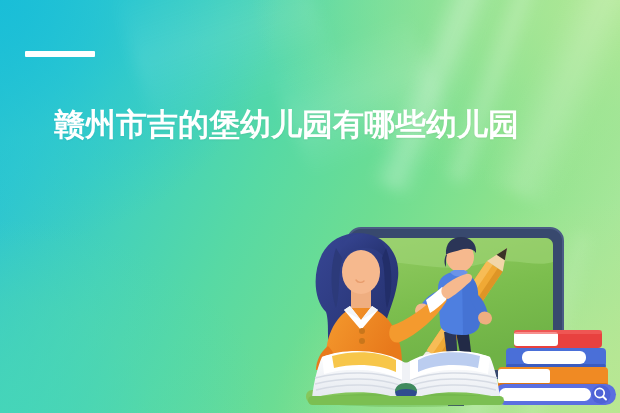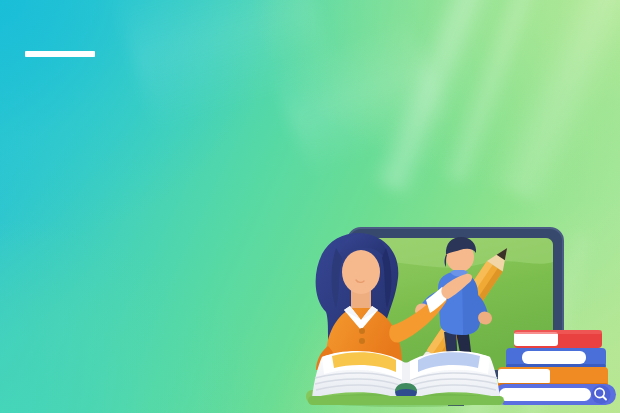--- a/index.html
+++ b/index.html
@@ -129,20 +129,21 @@
   <div class="streak streak-g"></div>
   <div class="streak streak-d"></div>
   <div class="streak streak-a"></div>
   <div class="streak streak-b"></div>
   <div class="streak streak-c"></div>
   <div class="streak streak-e"></div>
   <div class="streak streak-f"></div>
 
   <div class="rule"></div>
 
+  <div class="title">赣州市吉的堡幼儿园有哪些幼儿园</div>
 
   <div class="illustration">
     <svg viewBox="0 0 324 209" xmlns="http://www.w3.org/2000/svg">
       <defs>
         <linearGradient id="screenGrad" x1="0" y1="0" x2="0.35" y2="1">
           <stop offset="0%" stop-color="#93CC63"></stop>
           <stop offset="55%" stop-color="#7CBE4E"></stop>
           <stop offset="100%" stop-color="#6FB246"></stop>
         </linearGradient>
         <linearGradient id="groundGrad" x1="0" y1="0" x2="1" y2="0">

